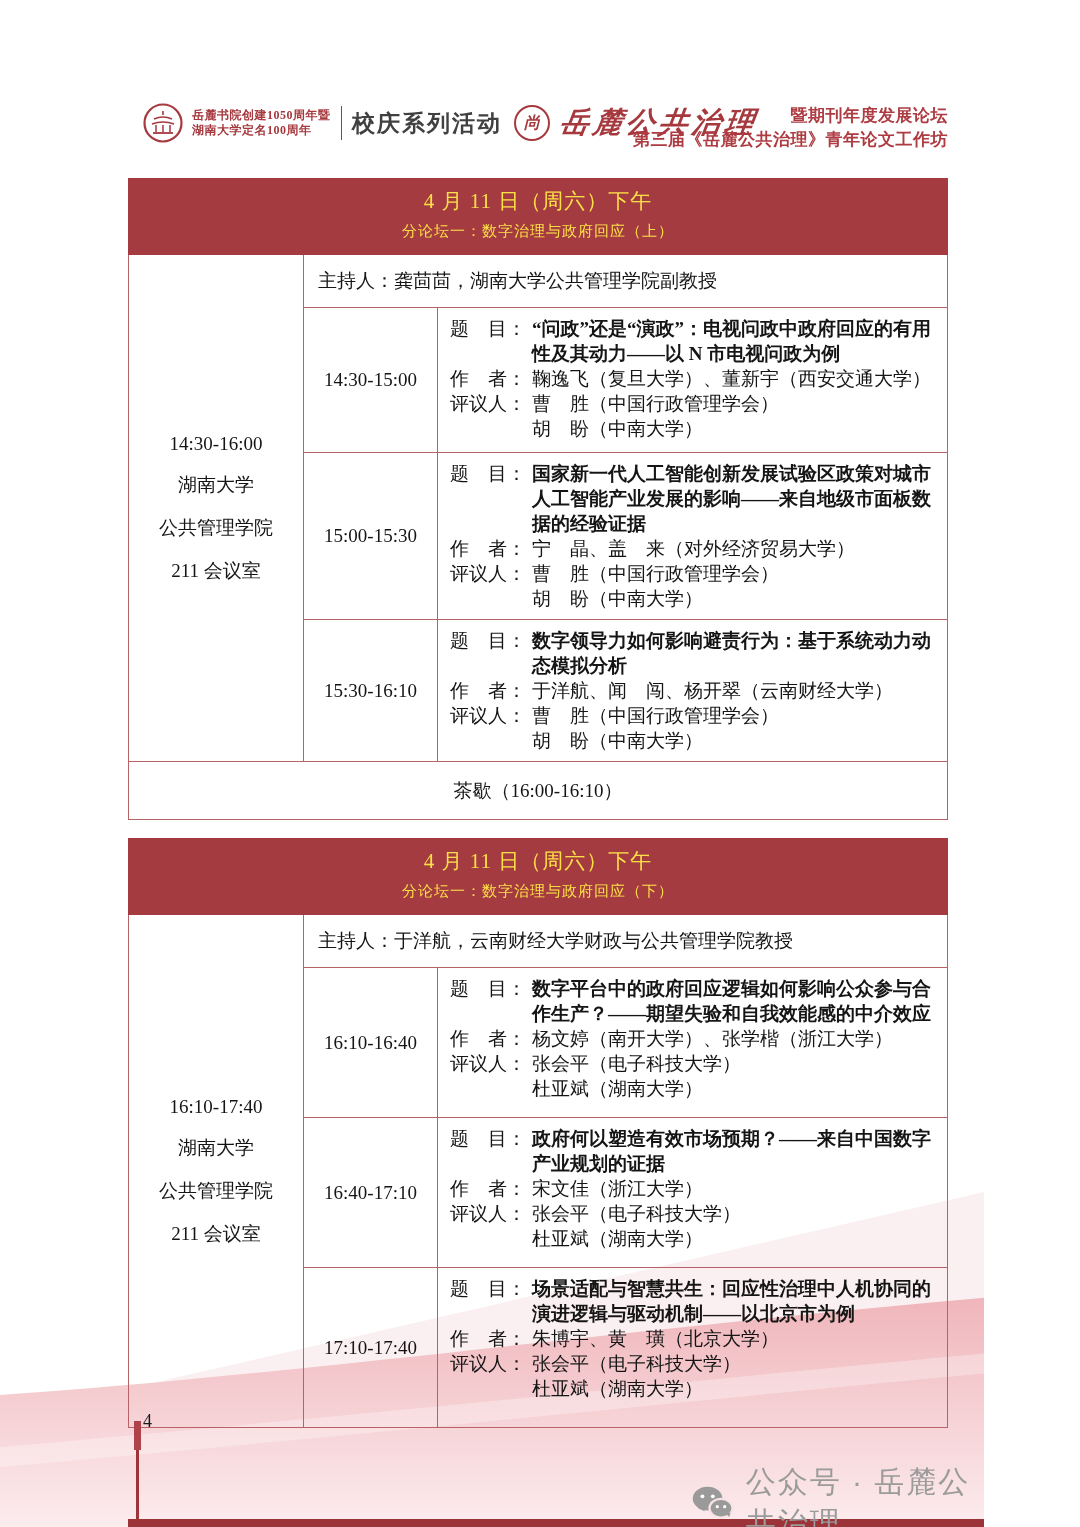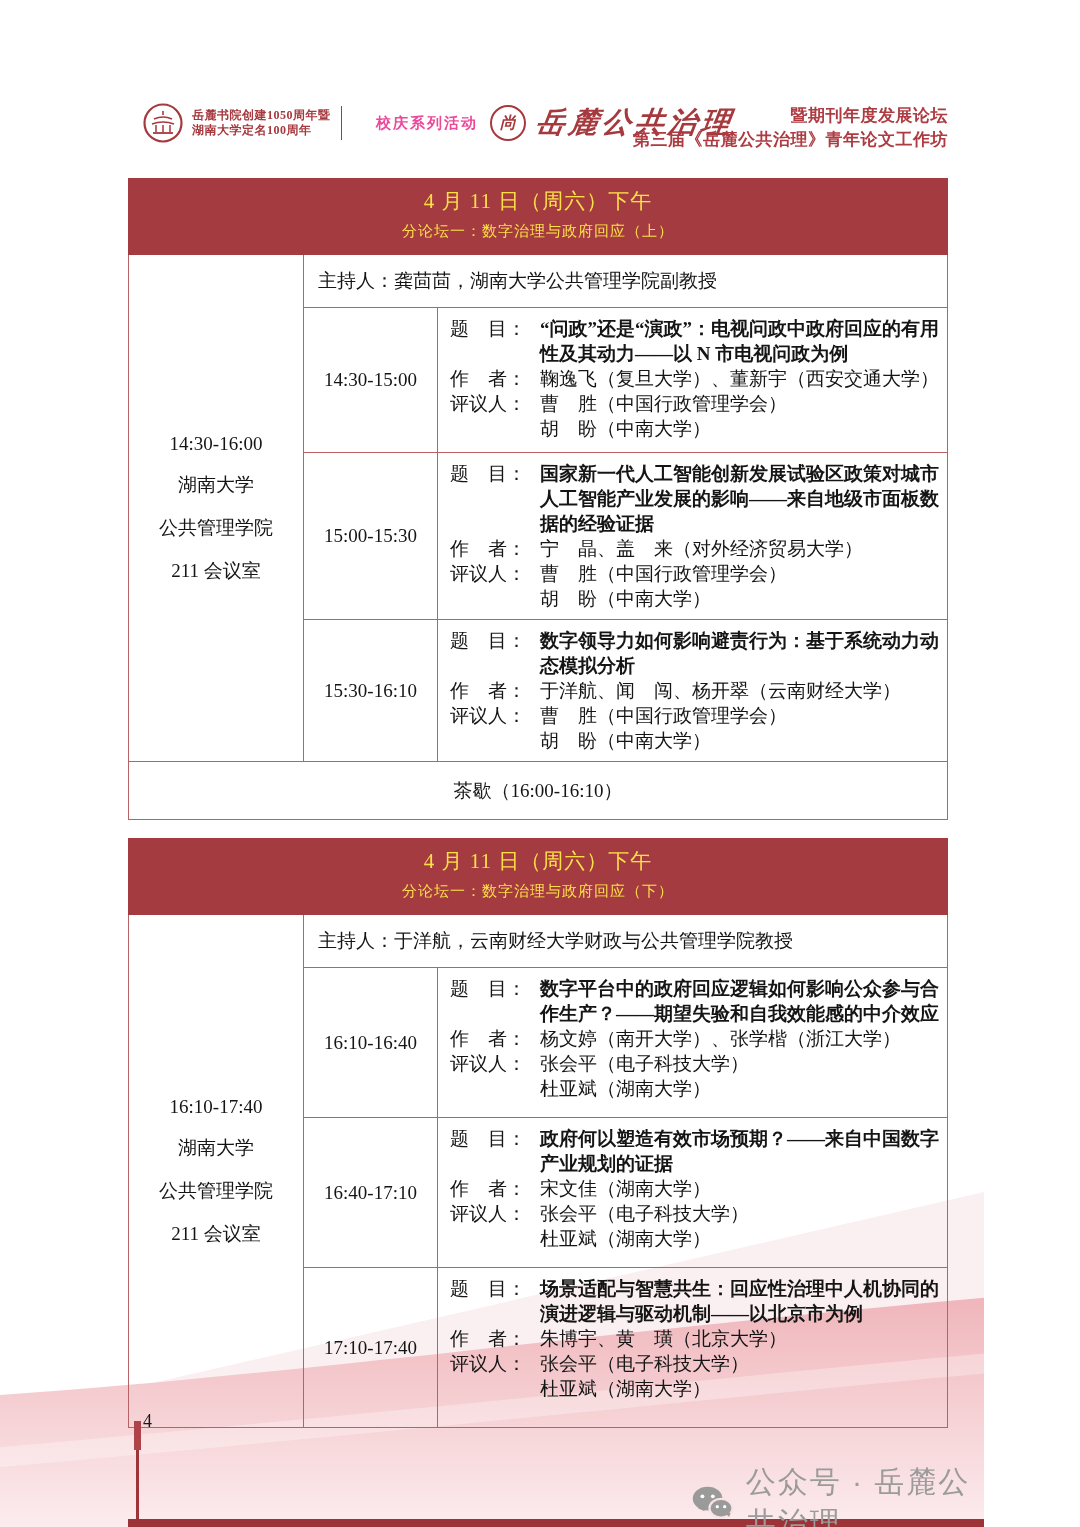--- a/index.html
+++ b/index.html
@@ -13,21 +13,21 @@
   
   .decor { position:absolute; left:0; bottom:0; width:1080px; height:420px; z-index:0; }
   
   .content { position:absolute; left:128px; top:0; width:820px; z-index:1; }
   
   .hdr { position:relative; margin-top:102px; height:58px; }
   .hdr-left { position:absolute; left:14px; top:0; display:flex; align-items:center; }
   .seal { flex:none; }
   .anniv { margin-left:8px; color:#a5393e; font-weight:700; font-size:12px; line-height:15px; letter-spacing:0.5px; }
   .hdr-div { width:1.5px; height:34px; background:#a5393e; margin:0 10px; }
-  .campaign { color:#ec4899; font-weight:700; font-size:15px; letter-spacing:2px;margin-left:24px; }
+  .campaign { color:#404040; font-weight:700; font-size:23px; letter-spacing:2px; }
   .seal2 { position:relative; width:36px; height:36px; margin-left:12px; flex:none; }
   .seal2 .ring { position:absolute; inset:0; border:2px solid #a5393e; border-radius:50%; }
   .seal2 .ch { position:absolute; inset:0; display:flex; align-items:center; justify-content:center;
                color:#a5393e; font-size:16px; font-weight:700; font-style:italic; }
   .callig { margin-left:10px; color:#a5393e; font-size:29px; font-weight:700; font-style:italic;
             letter-spacing:4px; transform:skewX(-8deg); white-space:nowrap; }
   .hdr-right { position:absolute; right:0; top:2px; text-align:right;
                font-family:"Liberation Sans","DejaVu Sans",sans-serif;
                font-weight:700; color:#ad3b41; font-size:17px; line-height:24px; letter-spacing:0.5px; }
   
@@ -38,21 +38,21 @@
   .ftable { display:grid; grid-template-columns:175px 134px 1fr;
             border:1.6px solid #b96266; border-top:none; background:transparent; }
   .venue-cell { grid-column:1; grid-row:1 / span 4; border-right:1.6px solid #b96266;
                 display:flex; flex-direction:column; justify-content:center; align-items:center;
                 gap:17px; font-size:19px; text-align:center; }
   .chair-cell { grid-column:2 / 4; min-height:52px; display:flex; align-items:center;
                 padding:6px 10px 6px 14px; font-size:19px; }
   .time-cell { grid-column:2; border-top:1.6px solid #b96266; border-right:1.6px solid #b96266;
                display:flex; align-items:center; justify-content:center; font-size:19px; }
   .content-cell { grid-column:3; border-top:1.6px solid #b96266; padding:8px 8px 8px 12px; font-size:19px; }
-  .iline { display:flex; line-height:25px;gap:8px; }
+  .iline { display:flex; line-height:25px; }
   .lbl { flex:none; width:82px; }
   .txt { flex:1; }
   .txt.t { font-weight:700; }
   .mh145 { min-height:145px; } .mh166 { min-height:166px; } .mh142 { min-height:142px; }
   .mh150 { min-height:150px; } .mh160 { min-height:160px; }
   
   .tea { border:1.6px solid #b96266; border-top:none; height:58px; display:flex;
          align-items:center; justify-content:center; font-size:19px; }
   
   .pgnum { position:absolute; left:143px; top:1411px; font-size:18px; color:#1a1a1a; z-index:2; }
@@ -223,21 +223,21 @@
         </div>
 
         <div class="time-cell">16:40-17:10</div>
         <div class="content-cell mh150">
           <div class="iline">
               <span class="lbl">题　目：</span>
               <span class="txt t">政府何以塑造有效市场预期？——来自中国数字产业规划的证据</span>
             </div>
           <div class="iline">
               <span class="lbl">作　者：</span>
-              <span class="txt">宋文佳（湖南大学）</span>
+              <span class="txt">宋文佳（浙江大学）</span>
             </div>
           <div class="iline">
               <span class="lbl">评议人：</span>
               <span class="txt">张会平（电子科技大学）</span>
             </div>
           <div class="iline">
               <span class="lbl"></span>
               <span class="txt">杜亚斌（湖南大学）</span>
             </div>
         </div>

